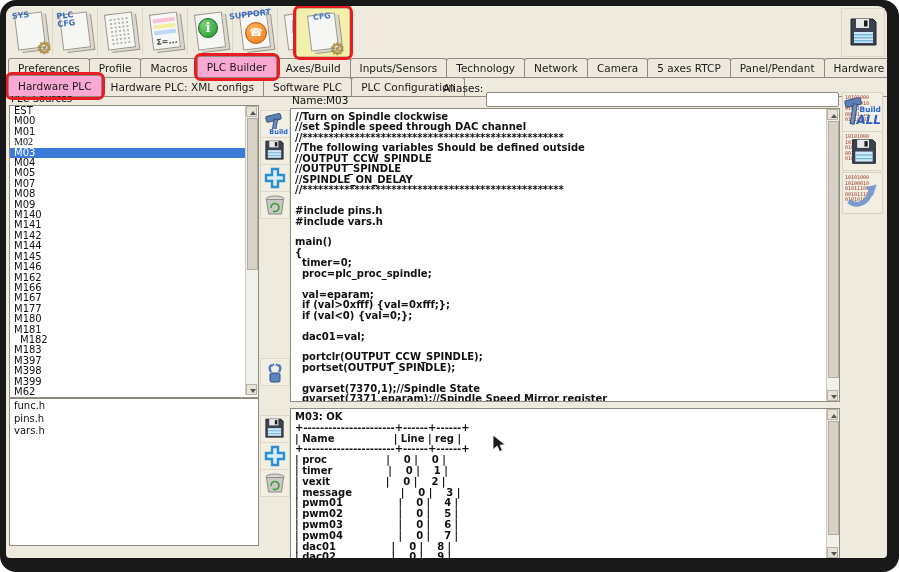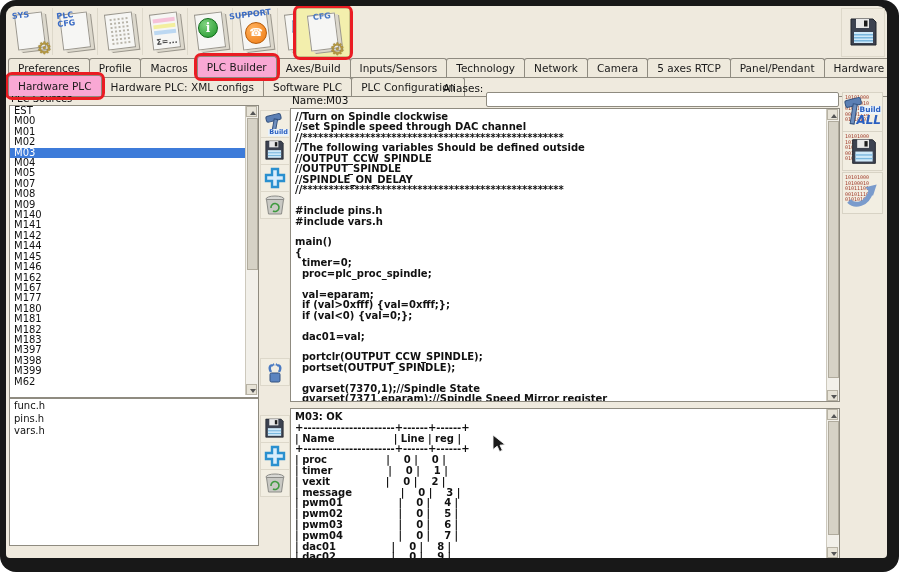--- a/index.html
+++ b/index.html
@@ -173,39 +173,40 @@
       </div>
     <div style="position:absolute;left:0;top:89.5px;width:881px;border-top:1px solid #8f8b80;"></div>
 
     <div class="panel-label" style="left:5px;top:87px;">PLC Sources</div>
 
     <div class="listbox" style="left:3px;top:99px;width:248px;height:291px;">
 
     <div class="item" style="width:231px;">EST</div>
         <div class="item" style="width:231px;">M00</div>
         <div class="item" style="width:231px;">M01</div>
-        <div class="item" style="width:231px;">M02</div>
+        <div class="item" style="width:231px;font-family:Liberation Serif, serif;">M02</div>
         <div class="item selected" style="width:231px;">M03</div>
         <div class="item" style="width:231px;">M04</div>
         <div class="item" style="width:231px;">M05</div>
         <div class="item" style="width:231px;">M07</div>
         <div class="item" style="width:231px;">M08</div>
         <div class="item" style="width:231px;">M09</div>
         <div class="item" style="width:231px;">M140</div>
         <div class="item" style="width:231px;">M141</div>
         <div class="item" style="width:231px;">M142</div>
         <div class="item" style="width:231px;">M144</div>
         <div class="item" style="width:231px;">M145</div>
         <div class="item" style="width:231px;">M146</div>
         <div class="item" style="width:231px;">M162</div>
+        <div class="item" style="width:231px;">M166</div>
         <div class="item" style="width:231px;">M167</div>
         <div class="item" style="width:231px;">M177</div>
         <div class="item" style="width:231px;">M180</div>
         <div class="item" style="width:231px;">M181</div>
-        <div class="item" style="width:231px;">M182</div>
+        <div class="item" style="width:231px;margin-left:6px;">M182</div>
         <div class="item" style="width:231px;">M183</div>
         <div class="item" style="width:231px;">M397</div>
         <div class="item" style="width:231px;">M398</div>
         <div class="item" style="width:231px;">M399</div>
         <div class="item" style="width:231px;">M62</div>
       </div>
     <div class="vscroll" style="position:absolute;left:239px;top:100px;bottom:auto;height:289px;width:12px;">
       <div class="varrow up">
           <div class="tri-up"></div>
         </div>

